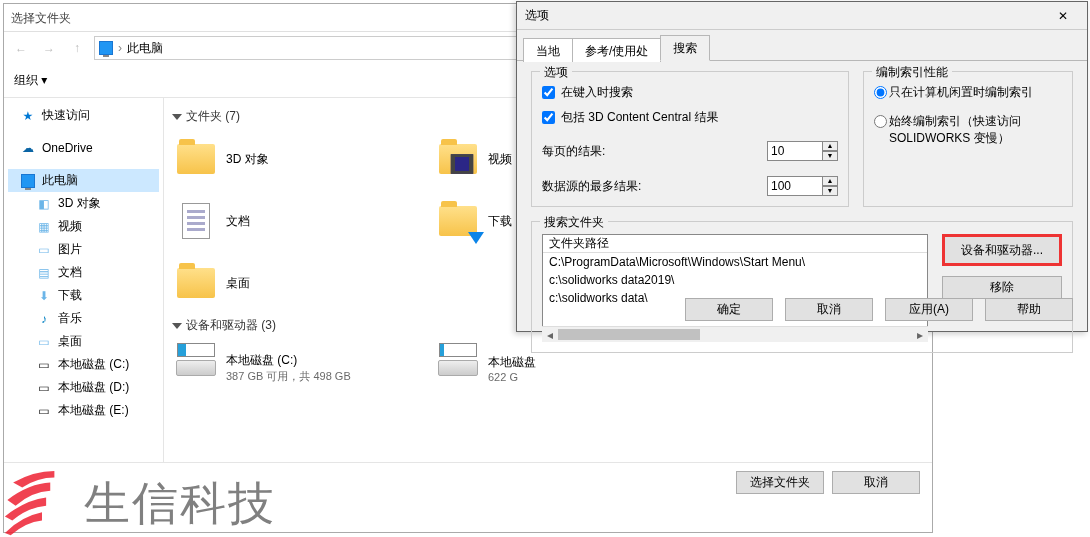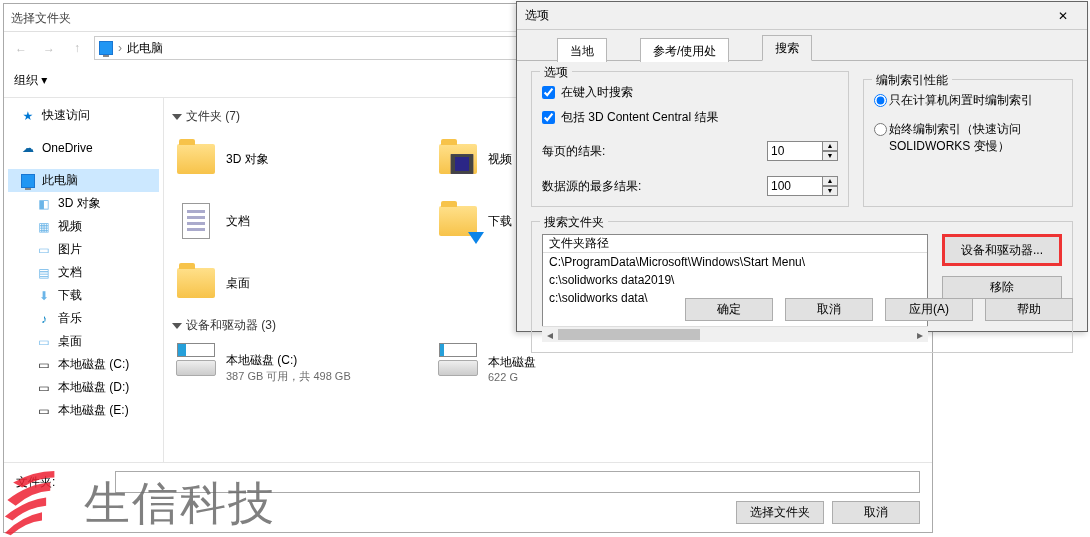--- a/index.html
+++ b/index.html
@@ -54,30 +54,30 @@
 .fld-row input { flex:1; height:22px; border:1px solid #aaa; padding:2px 4px; max-width: 805px; margin-left:auto; }
 .btn { height:23px; min-width:88px; background:#e1e1e1; border:1px solid #adadad; padding: 0 12px; cursor:default; }
 .btn-row { display:flex; gap:8px; }
 
 
 .opt-dialog { position:absolute; left: 516px; top: 1px; width: 572px; height: 331px; background:#f0f0f0; border:1px solid #666; box-shadow: -2px 2px 6px rgba(0,0,0,0.2); }
 .opt-title { height:28px; display:flex; align-items:center; justify-content:space-between; padding: 0 4px 0 8px; border-bottom:1px solid #ccc; }
 .xbtn { width:40px; height:24px; display:flex; align-items:center; justify-content:center; }
 
 .tabstrip { display:flex; border-bottom:1px solid #b7b7b7; padding-left:6px; height:27px; align-items:flex-end; background:#f0f0f0; margin-top:4px; }
-.tab { padding:4px 12px 3px; border:1px solid #b7b7b7; border-bottom:none; margin-right:-1px; background:#f0f0f0; position:relative; top:1px; font-size:12px;margin-left:34px; }
+.tab { padding:4px 12px 3px; border:1px solid #b7b7b7; border-bottom:none; margin-right:-1px; background:#f0f0f0; position:relative; top:1px; font-size:12px; }
 .tab.active { background:#f0f0f0; border-bottom:1px solid #f0f0f0; z-index:2; }
 .tab:not(.active){ background:#fff; top:2px; padding-bottom:2px;}
 
 .opt-body { padding: 10px 14px 0; }
 .row1 { display:flex; gap:14px; }
 .grp { border:1px solid #ccc; padding: 12px 10px 10px; position:relative; }
 .grp .legend { position:absolute; top:-8px; left:8px; background:#f0f0f0; padding:0 4px; font-size:12px; }
 .grp-opts { flex: 1 1 300px; }
-.grp-index { flex: 0 0 210px; margin-top: 8px; }
+.grp-index { flex: 0 0 210px; }
 .chk { display:flex; align-items:center; gap:6px; margin-bottom:8px; font-size:12px; }
 .chk input { width:13px; height:13px; }
 .num-row { display:flex; align-items:center; justify-content:space-between; margin-top:15px; font-size:12px; }
 .numbox { display:flex; align-items:center; }
 .numbox input { width:56px; height:20px; border:1px solid #888; padding:1px 3px; text-align:left; }
 .spin { display:flex; flex-direction:column; margin-left:-1px;}
 .spin div { width:16px; height:10px; border:1px solid #888; background:#eee; font-size:7px; line-height:7px; text-align:center; }
 .radio { display:flex; align-items:flex-start; gap:2px; margin-bottom:12px; font-size:12px; }
 .radio input { margin-top:2px; }
 
@@ -261,24 +261,20 @@
           <div class="txt">
               <span>本地磁盘</span>
               <span class="sub">622 G</span>
             </div>
         </div>
       </div>
     </div>
   </div>
 
   <div class="browse-footer">
-    <div class="fld-row">
-      <span>文件夹:</span>
-      <input type="text" style="">
-    </div>
     <div class="btn-row">
       <button class="btn">选择文件夹</button>
       <button class="btn">取消</button>
     </div>
   </div>
 </div>
 
 <div class="opt-dialog">
   <div class="opt-title">
     <span>选项</span>

